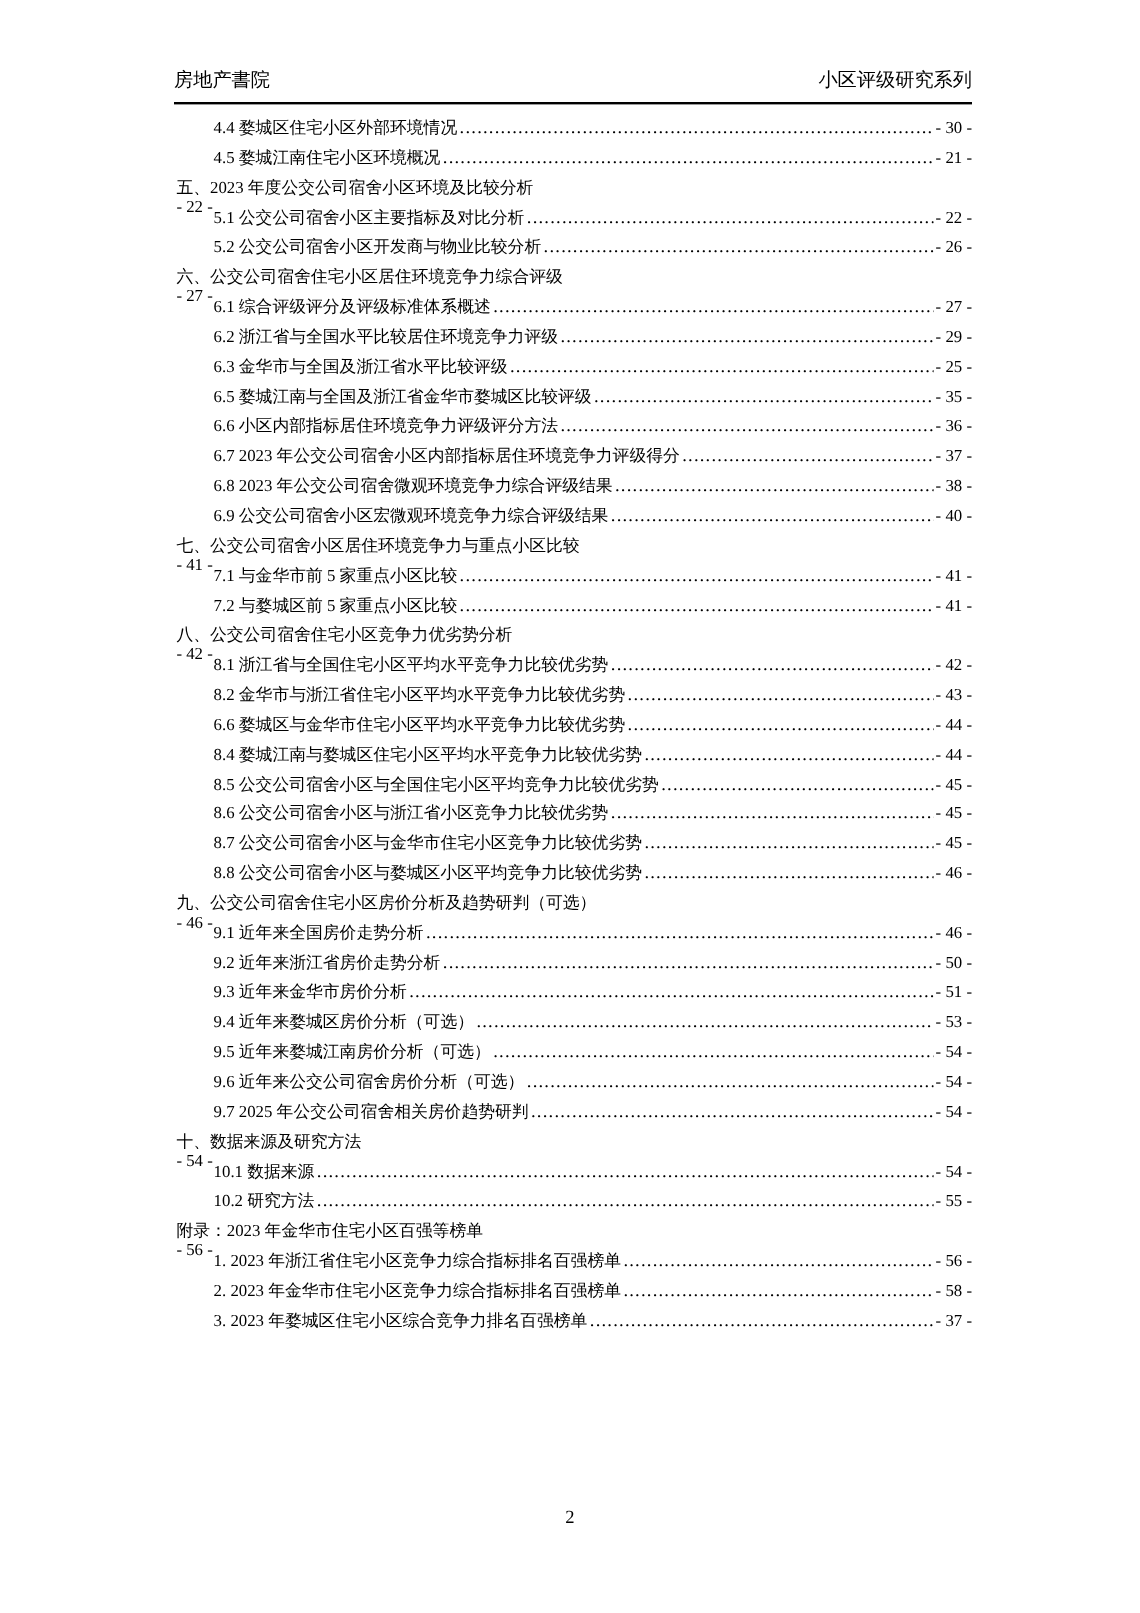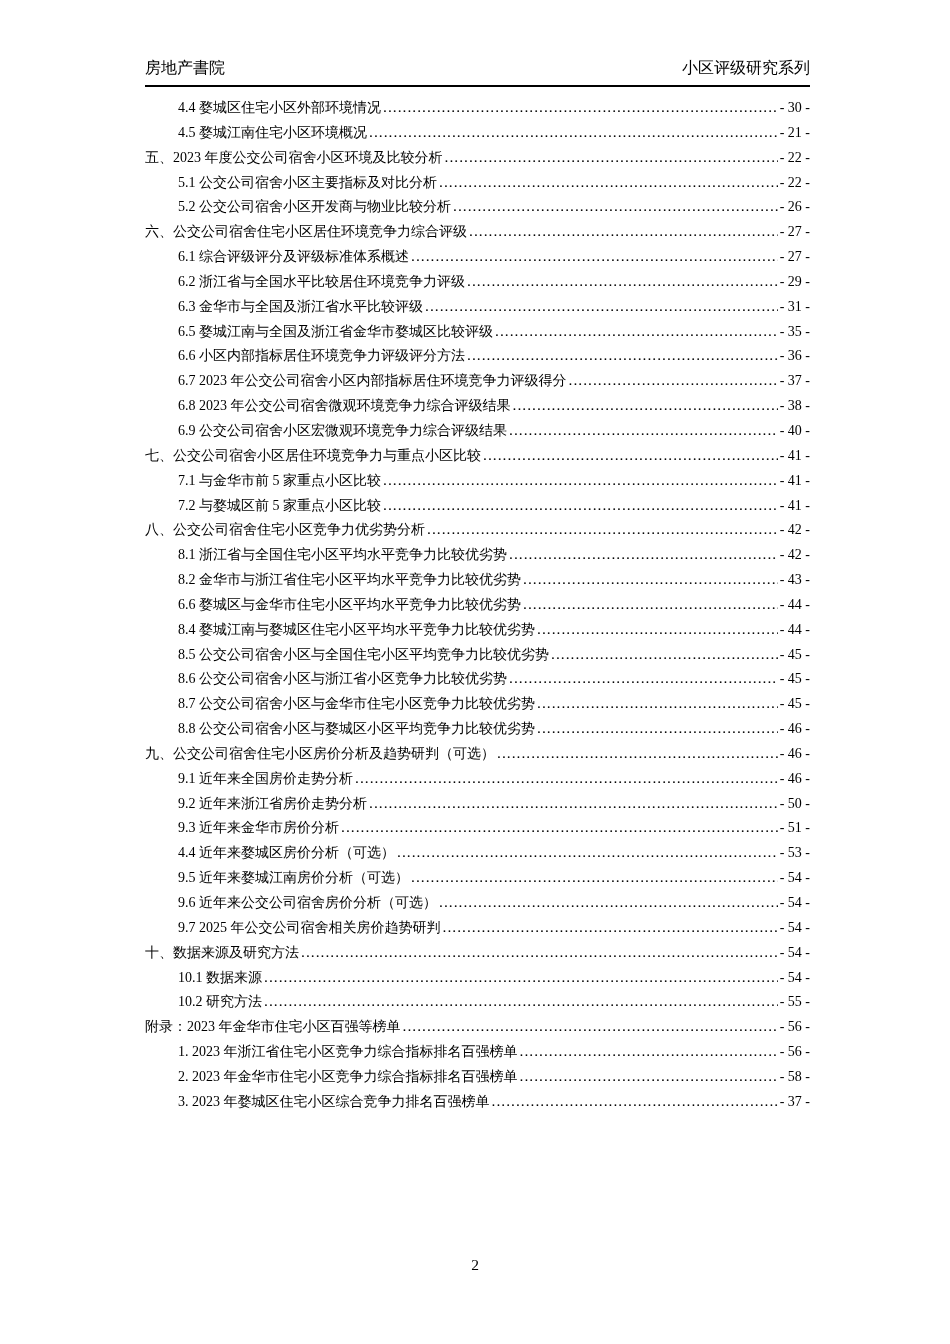--- a/index.html
+++ b/index.html
@@ -28,21 +28,21 @@
   .toc {
     margin-top: 11px;
   }
   .toc-row {
     display: flex;
     align-items: baseline;
     height: 24.85px;
     font-size: 14px;
     white-space: nowrap;
   }
-  .toc-row.lvl1 { padding-left: 0; }
+  .toc-row.lvl1 { padding-left: 0; flex-direction: column; }
   .toc-row.lvl2 { padding-left: 33px; }
   .toc-label { flex: 0 0 auto; }
   .toc-leader {
     flex: 1 1 auto;
     overflow: hidden;
     margin: 0 2px;
     min-width: 10px;
   }
   .toc-leader::after {
     content: "......................................................................................................................................................................................";
@@ -115,21 +115,21 @@
 
     <div class="toc-row lvl2">
       <span class="toc-label">6.2 浙江省与全国水平比较居住环境竞争力评级</span>
       <span class="toc-leader"></span>
       <span class="toc-page">- 29 -</span>
     </div>
 
     <div class="toc-row lvl2">
       <span class="toc-label">6.3 金华市与全国及浙江省水平比较评级</span>
       <span class="toc-leader"></span>
-      <span class="toc-page">- 31 -</span>
+      <span class="toc-page">- 25 -</span>
     </div>
 
 
     <div class="toc-row lvl2">
       <span class="toc-label">6.5 婺城江南与全国及浙江省金华市婺城区比较评级</span>
       <span class="toc-leader"></span>
       <span class="toc-page">- 35 -</span>
     </div>
 
     <div class="toc-row lvl2">
@@ -246,21 +246,21 @@
       <span class="toc-page">- 50 -</span>
     </div>
 
     <div class="toc-row lvl2">
       <span class="toc-label">9.3 近年来金华市房价分析</span>
       <span class="toc-leader"></span>
       <span class="toc-page">- 51 -</span>
     </div>
 
     <div class="toc-row lvl2">
-      <span class="toc-label">4.4 近年来婺城区房价分析（可选）</span>
+      <span class="toc-label">9.4 近年来婺城区房价分析（可选）</span>
       <span class="toc-leader"></span>
       <span class="toc-page">- 53 -</span>
     </div>
 
     <div class="toc-row lvl2">
       <span class="toc-label">9.5 近年来婺城江南房价分析（可选）</span>
       <span class="toc-leader"></span>
       <span class="toc-page">- 54 -</span>
     </div>
 

